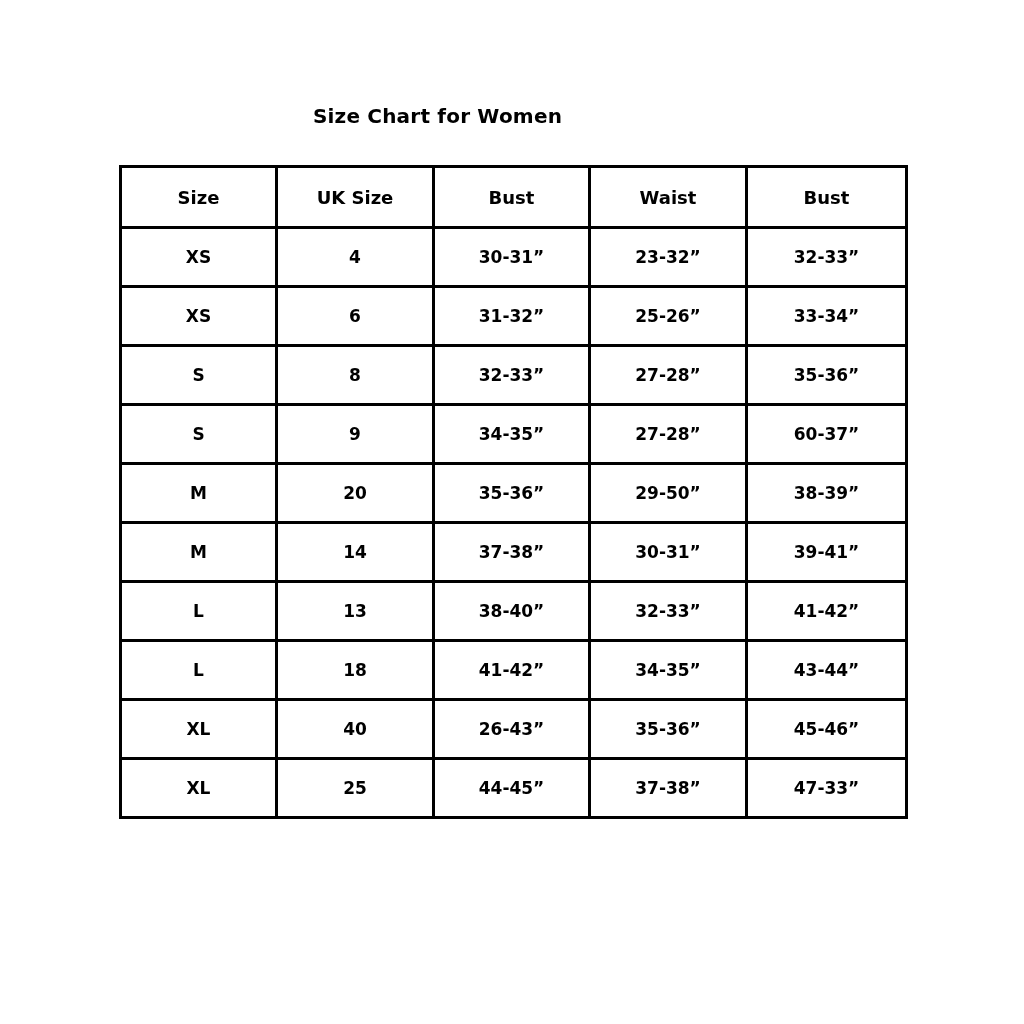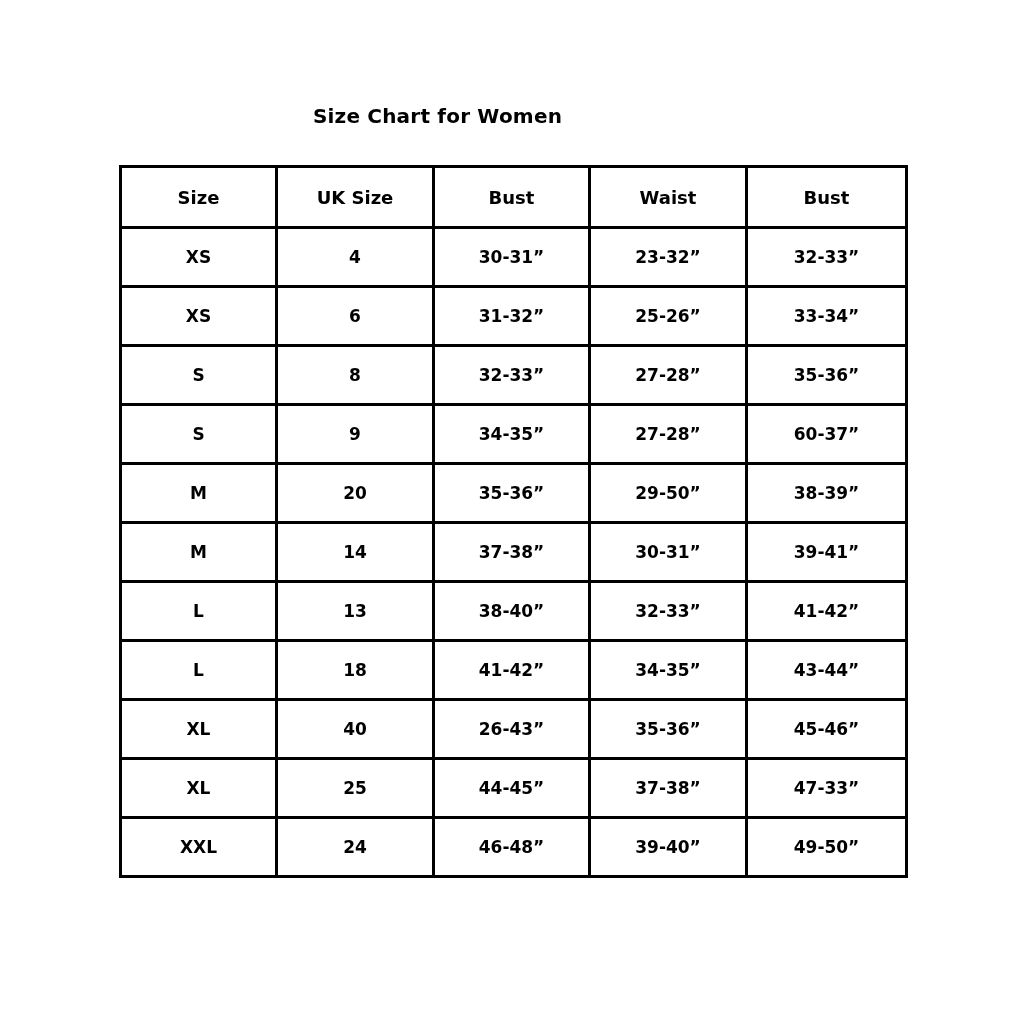--- a/index.html
+++ b/index.html
@@ -151,24 +151,17 @@
           <td>35-36”</td>
           <td>45-46”</td>
         </tr>
         <tr>
           <td>XL</td>
           <td>25</td>
           <td>44-45”</td>
           <td>37-38”</td>
           <td>47-33”</td>
         </tr>
-        <tr>
-          <td>XXL</td>
-          <td>24</td>
-          <td>46-48”</td>
-          <td>39-40”</td>
-          <td>49-50”</td>
-        </tr>
       </tbody>
     </table>
   </div>
 
 </div>
 
 </body></html>

